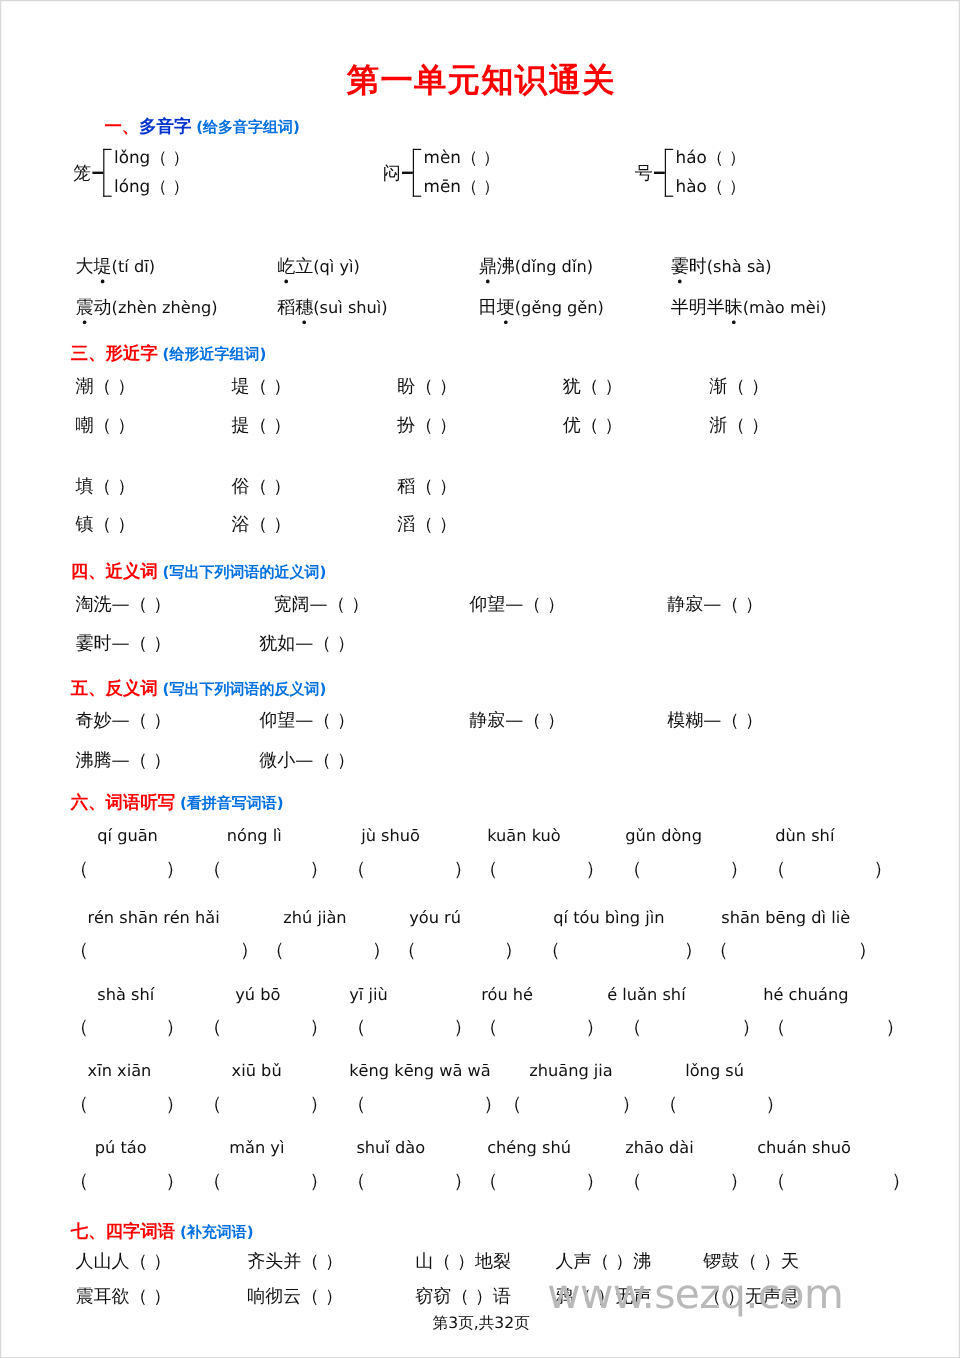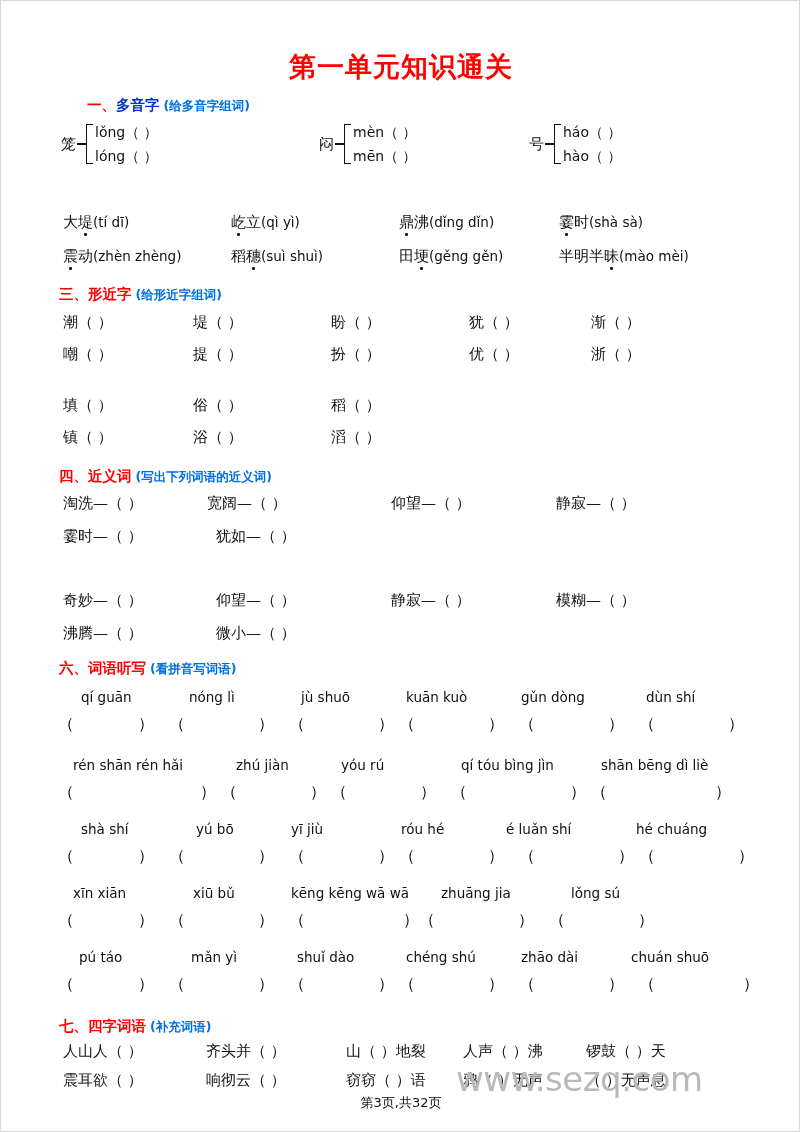--- a/index.html
+++ b/index.html
@@ -213,25 +213,26 @@
       <div class="cn" style="left:468px; top:344px;">优（      ）</div>
       <div class="cn" style="left:590px; top:344px;">浙（      ）</div>
       <div class="cn" style="left:62px; top:395px;">填（      ）</div>
       <div class="cn" style="left:192px; top:395px;">俗（      ）</div>
       <div class="cn" style="left:330px; top:395px;">稻（      ）</div>
       <div class="cn" style="left:62px; top:427px;">镇（      ）</div>
       <div class="cn" style="left:192px; top:427px;">浴（      ）</div>
       <div class="cn" style="left:330px; top:427px;">滔（      ）</div>
       <div class="sec-head" style="left:58px; top:466px;"><span class="num">四、</span><span class="name">近义词</span><span class="hint">(写出下列词语的近义词)</span></div>
       <div class="cn" style="left:62px; top:493px;">淘洗—（      ）</div>
-      <div class="cn" style="left:206px; top:493px;">宽阔—（      ）</div>
+      <div class="cn" style="left:227px; top:493px;">宽阔—（      ）</div>
       <div class="cn" style="left:390px; top:493px;">仰望—（      ）</div>
       <div class="cn" style="left:555px; top:493px;">静寂—（      ）</div>
       <div class="cn" style="left:62px; top:526px;">霎时—（      ）</div>
       <div class="cn" style="left:215px; top:526px;">犹如—（      ）</div>
+      <div class="sec-head" style="left:58px; top:563px;"><span class="num">五、</span><span class="name">反义词</span><span class="hint">(写出下列词语的反义词)</span></div>
       <div class="cn" style="left:62px; top:590px;">奇妙—（      ）</div>
       <div class="cn" style="left:215px; top:590px;">仰望—（      ）</div>
       <div class="cn" style="left:390px; top:590px;">静寂—（      ）</div>
       <div class="cn" style="left:555px; top:590px;">模糊—（      ）</div>
       <div class="cn" style="left:62px; top:623px;">沸腾—（      ）</div>
       <div class="cn" style="left:215px; top:623px;">微小—（      ）</div>
       <div class="sec-head" style="left:58px; top:658px;"><span class="num">六、</span><span class="name">词语听写</span><span class="hint">(看拼音写词语)</span></div>
       <div class="py" style="left:80px; top:688px;">qí  guān</div>
       <div class="py" style="left:188px; top:688px;">nóng  lì</div>
       <div class="py" style="left:300px; top:688px;">jù  shuō</div>

